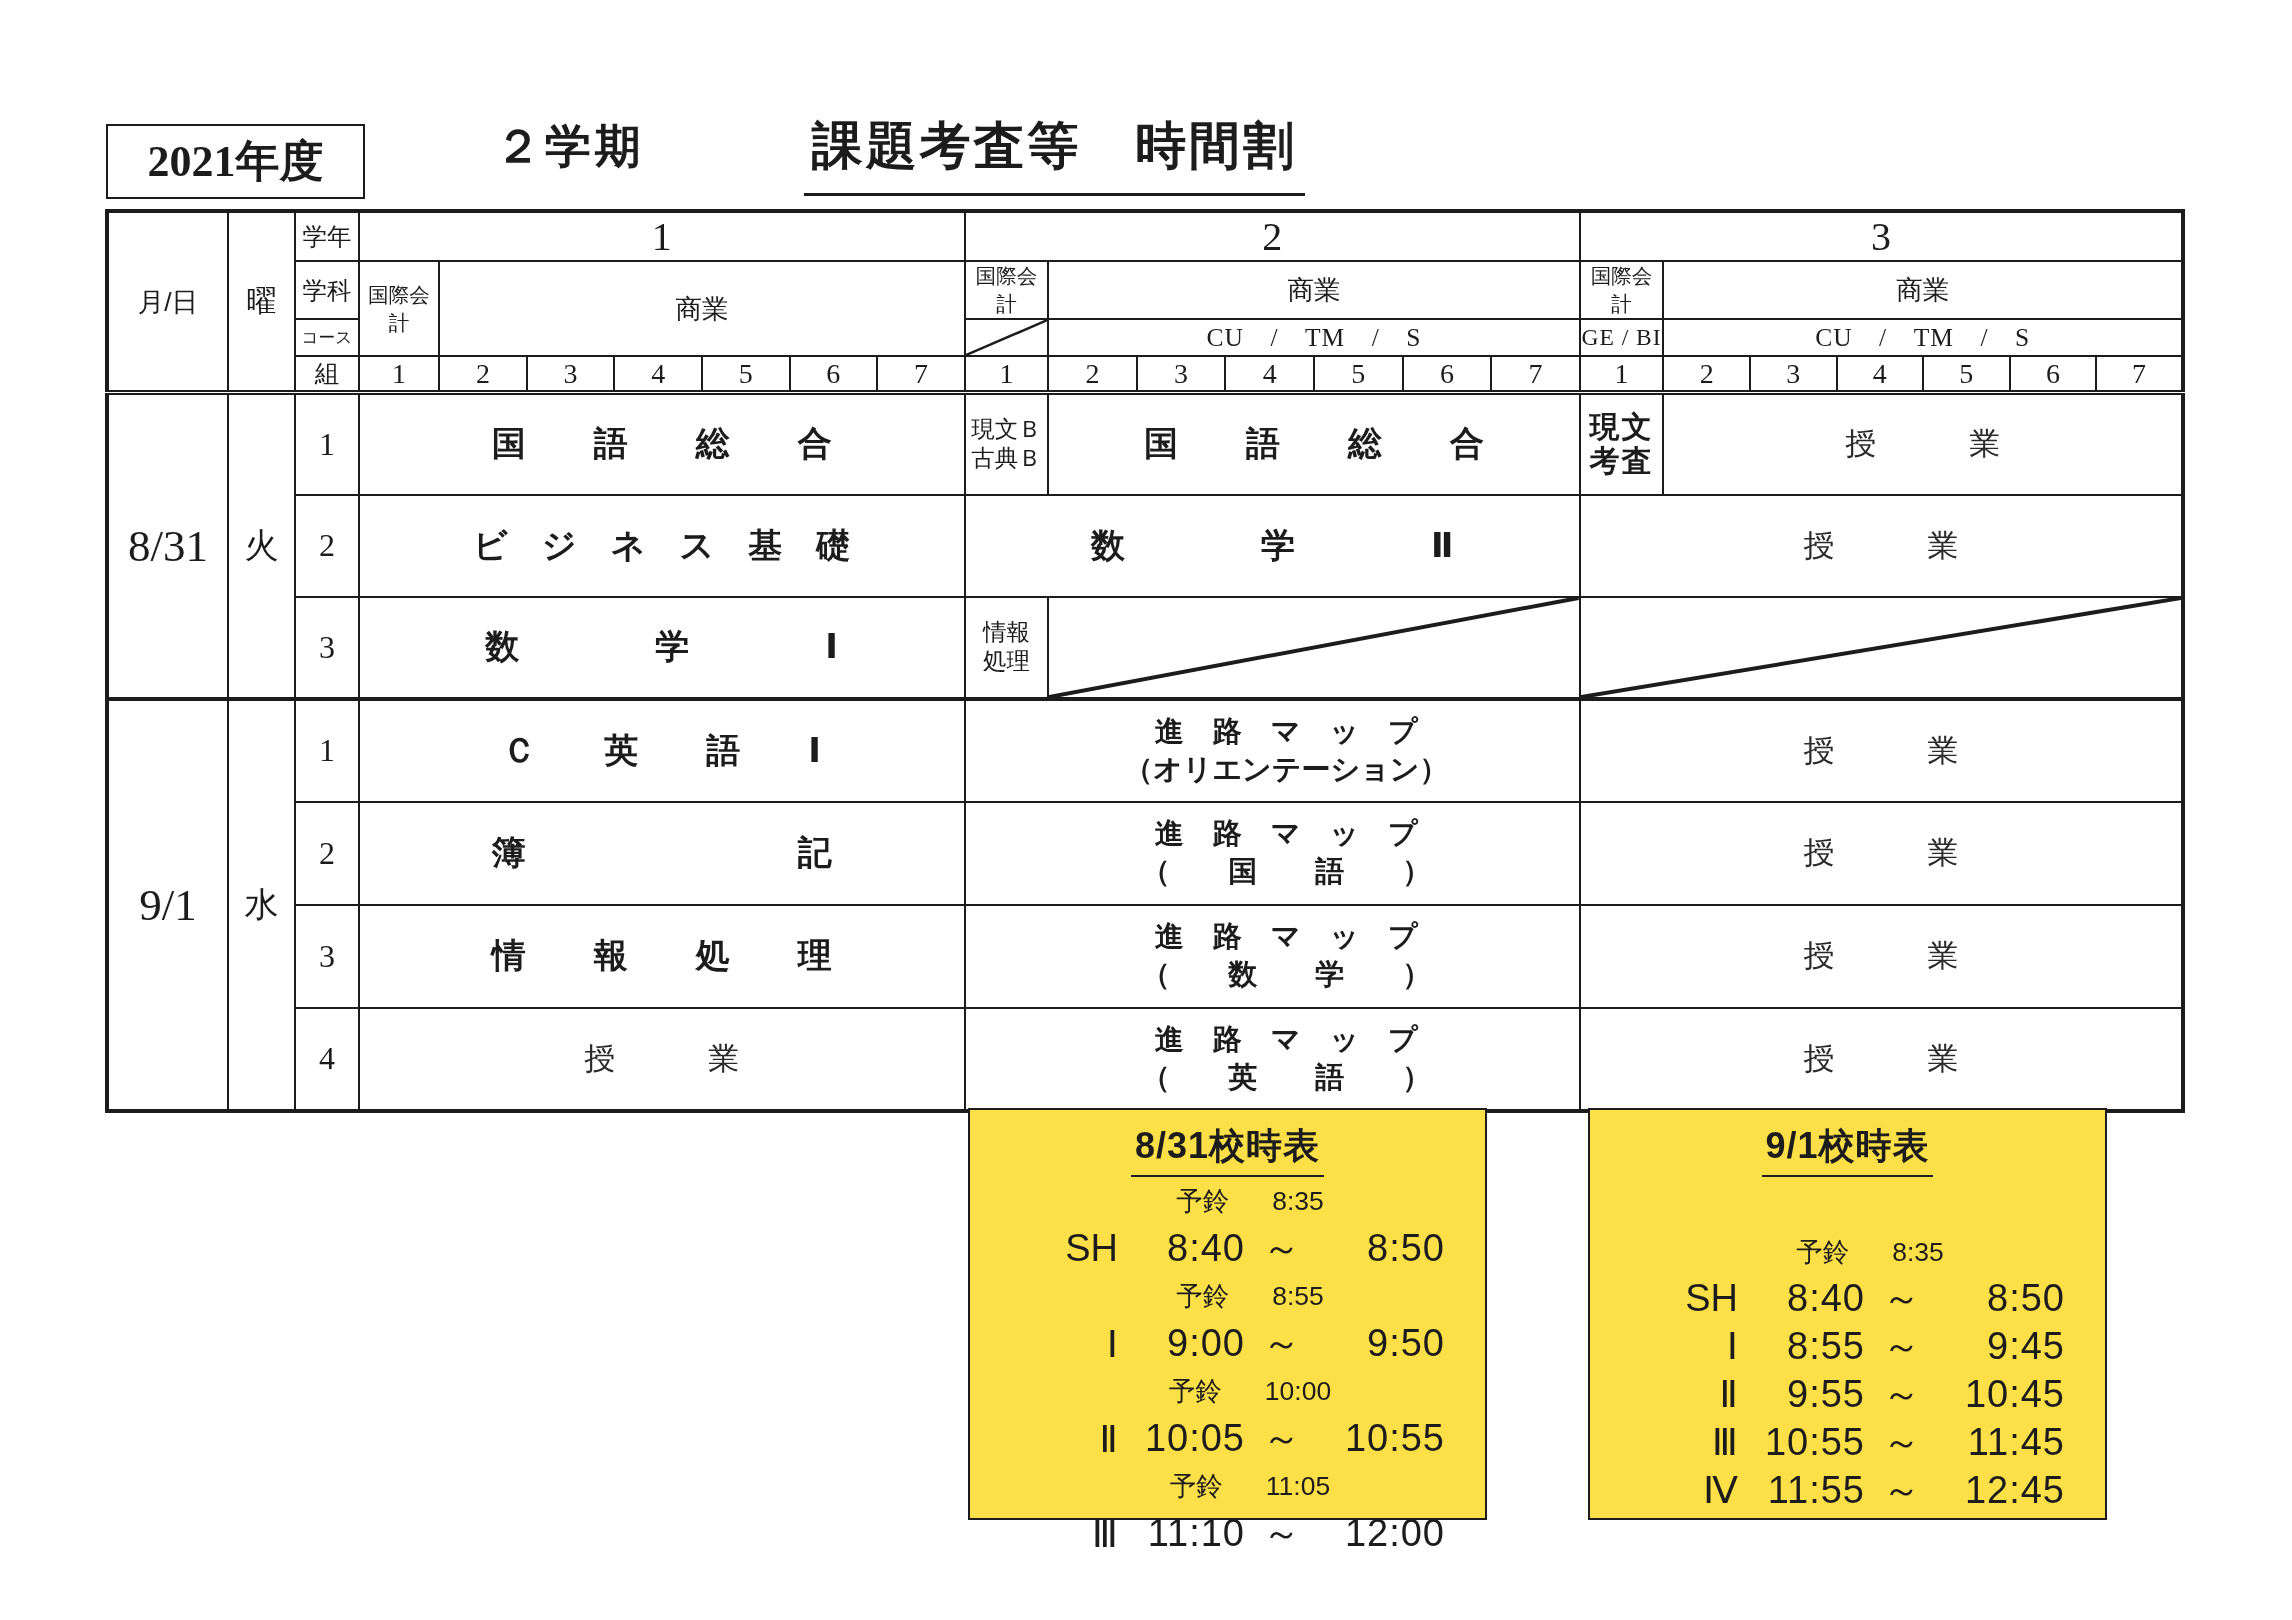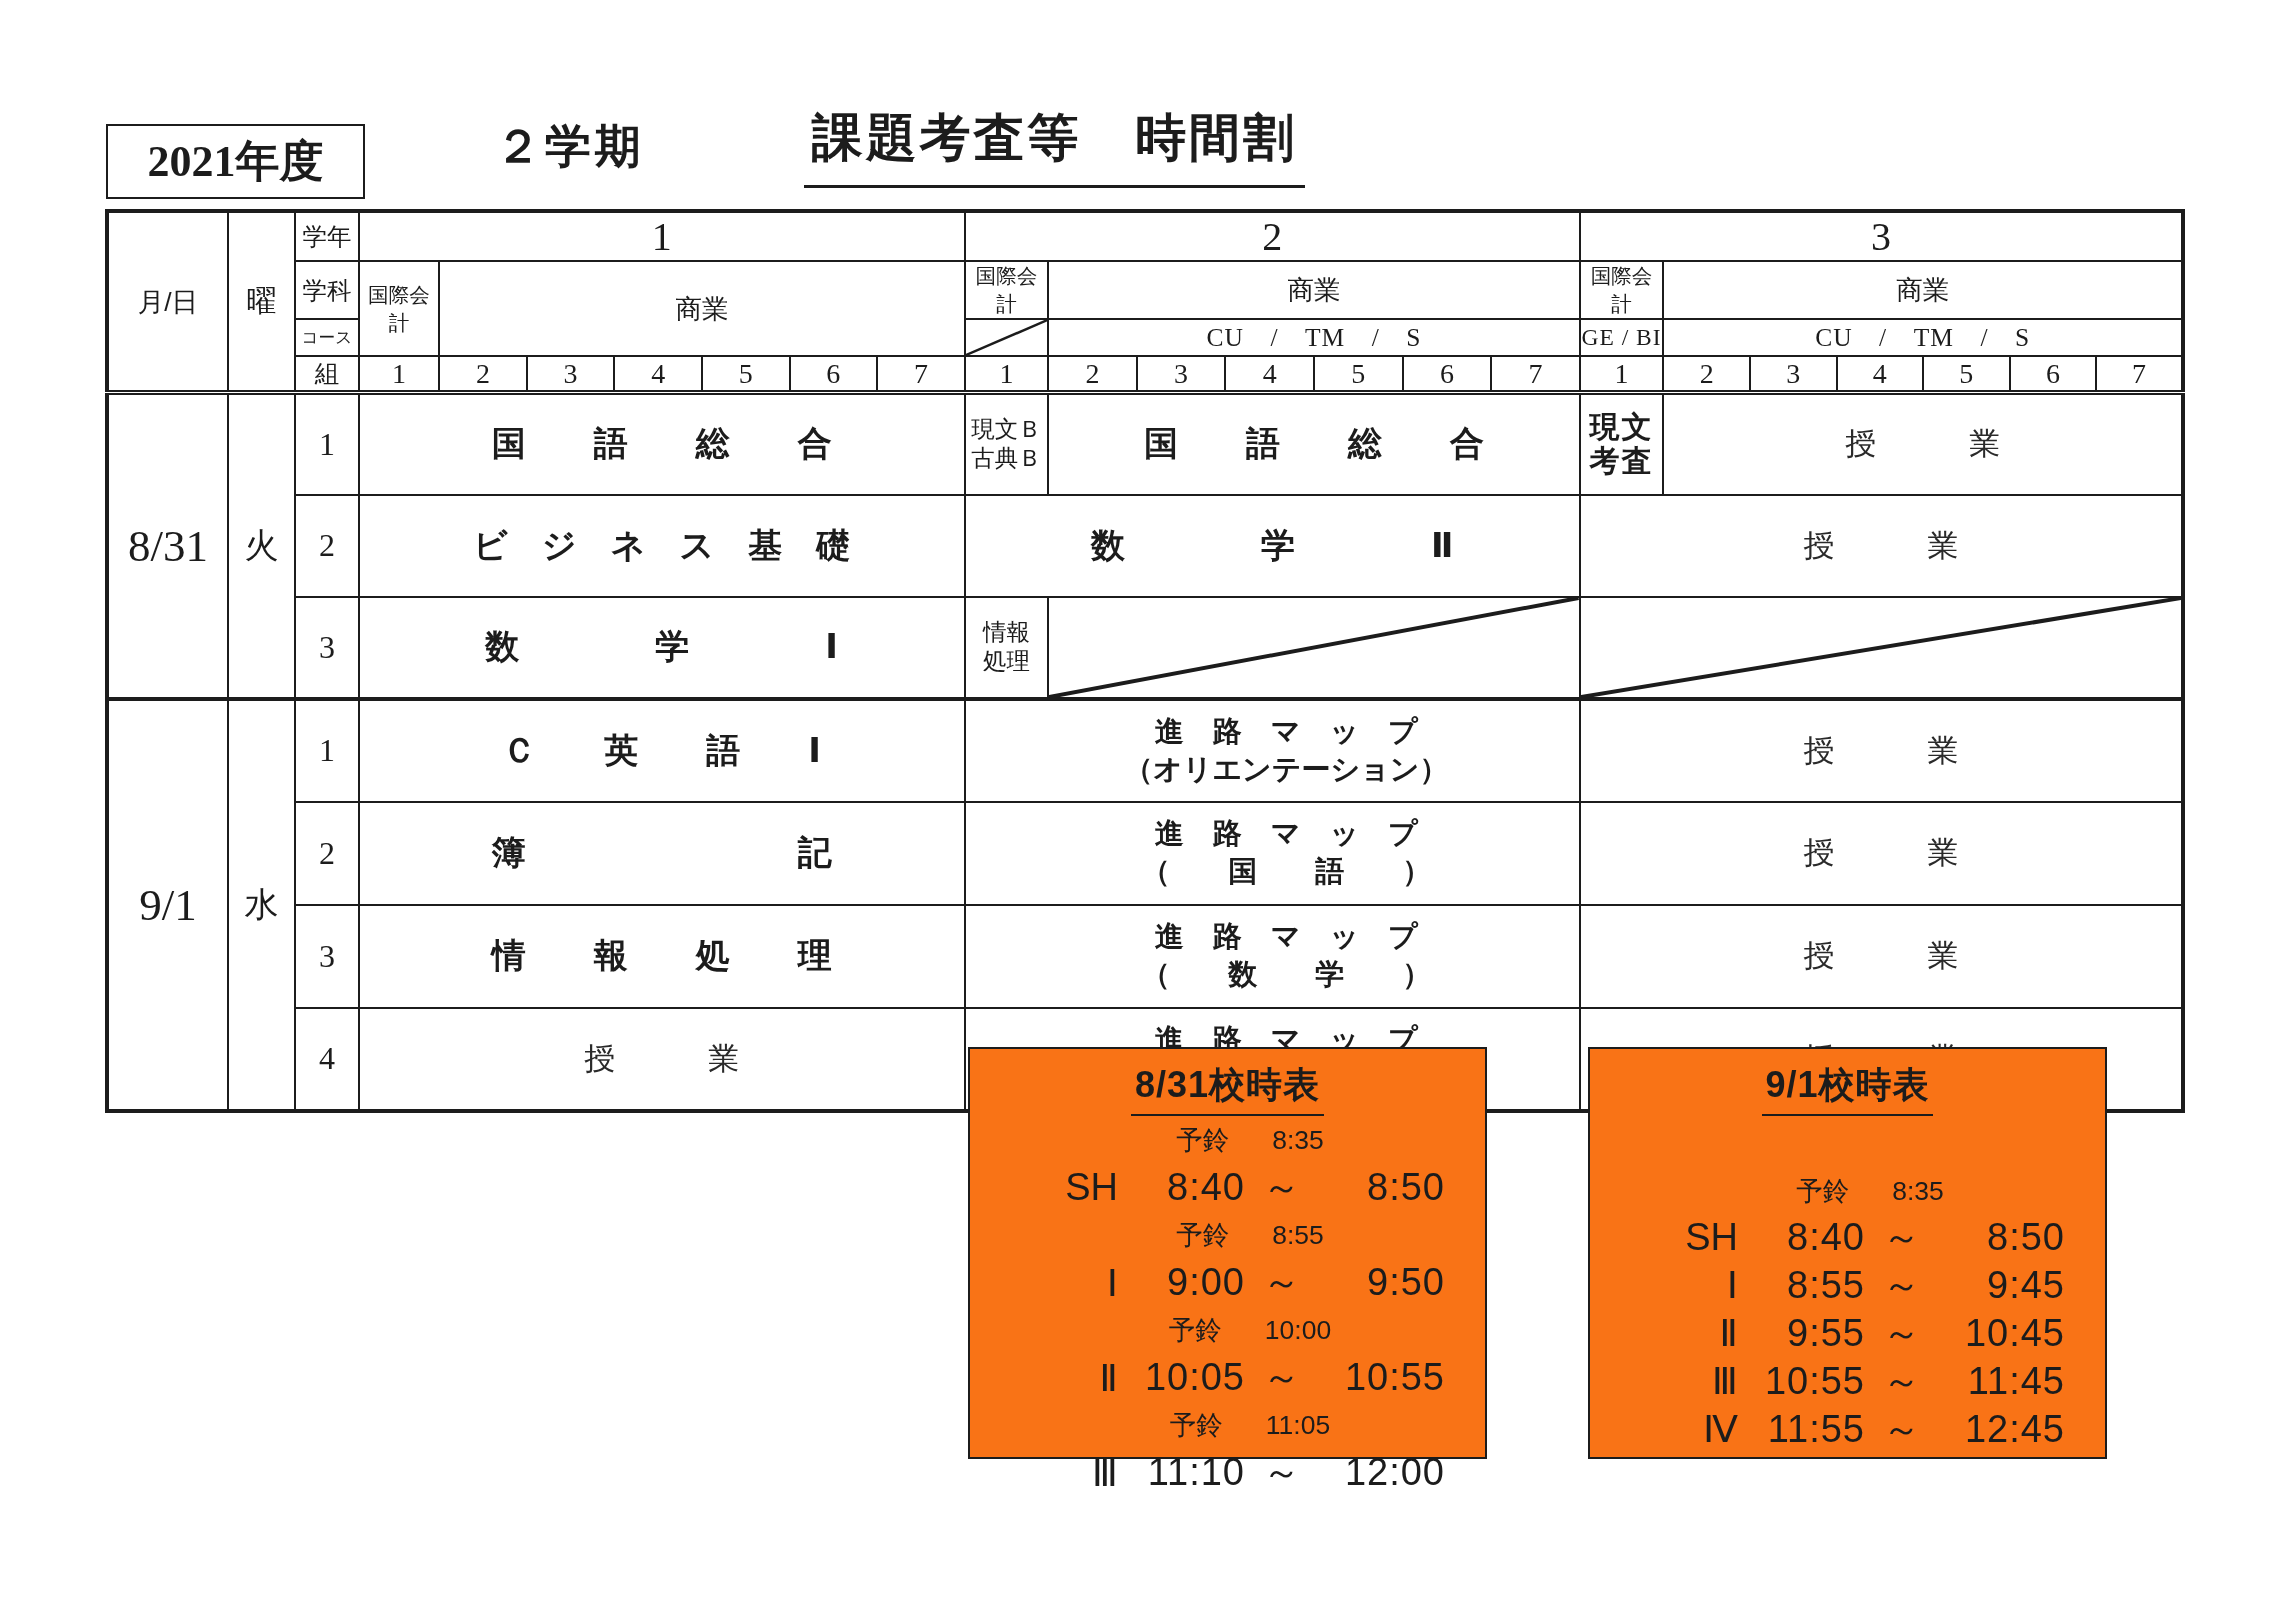--- a/index.html
+++ b/index.html
@@ -5,21 +5,21 @@
   html,body{margin:0;padding:0;}
   body{width:2293px;height:1620px;background:#ffffff;position:relative;
        font-family:"Liberation Sans","DejaVu Sans",sans-serif;color:#1c1c1c;}
 
   
   .year-box{position:absolute;left:106px;top:110px;width:255px;height:71px;
     border:2.9px solid #1c1c1c;display:flex;align-items:center;justify-content:center;
     font-family:"Liberation Serif","DejaVu Serif",serif;font-weight:bold;font-size:44px;margin-top:14px;}
   .term{position:absolute;left:495px;top:116px;
     font-family:"Liberation Serif","DejaVu Serif",serif;font-weight:bold;font-size:46px;letter-spacing:3.9px;}
-  .main-title{position:absolute;left:804px;top:104px;
+  .main-title{position:absolute;left:804px;top:112px;
     font-family:"Liberation Serif","DejaVu Serif",serif;font-weight:bold;font-size:51px;
     letter-spacing:2.9px;border-bottom:3.9px solid #1c1c1c;padding:0 7.8px 11.8px 7.8px;}
 
   
   table.tt{position:absolute;left:105px;top:209px;width:2080px;
     border-collapse:collapse;table-layout:fixed;border:4.9px solid #1c1c1c;}
   table.tt td{border:2px solid #1c1c1c;padding:0;text-align:center;vertical-align:middle;
     overflow:hidden;position:relative;}
   
   td.dL{border-left:5.9px double #1c1c1c;}
@@ -39,22 +39,22 @@
   .subj{font-weight:bold;font-size:34px;}
   .subj2 div{font-weight:bold;font-size:29px;line-height:1.3;padding-left:28px;}
   .lesson{font-family:"Liberation Serif","DejaVu Serif",serif;font-size:31px;color:#2a2a2a;}
   .sub-sm div{font-size:23.5px;line-height:1.25;}
   td.kenbun{border:4.9px solid #1c1c1c;}
   .kenbun div{font-weight:bold;font-size:30px;line-height:1.15;letter-spacing:2px;}
 
   svg.diag{position:absolute;left:0;top:0;width:100%;height:100%;display:block;}
 
   
-  .sched{position:absolute;top:1047px;width:519px;height:412px;border:2.9px solid #1c1c1c;
-    box-sizing:border-box;background:#f97316;}
+  .sched{position:absolute;top:1108px;width:519px;height:412px;border:2.9px solid #1c1c1c;
+    box-sizing:border-box;background:#fde047;}
   .sched1{left:968px;}
   .sched2{left:1588px;}
   .sched-title{display:table;margin:11.8px auto 3.9px auto;font-weight:bold;font-size:36px;
     letter-spacing:1px;border-bottom:2.9px solid #1c1c1c;padding:0 3.9px 3.9px 3.9px;}
   .sched2 .sched-rows{margin-top:55px;}
   .row-bell{display:flex;justify-content:center;align-items:center;gap:43px;
     font-size:26.5px;height:41px;padding-left:45px;}
   .row-period{display:grid;grid-template-columns:108px 127px 73px 127px;
     justify-content:center;align-items:center;font-size:38px;height:54px;}
   .sched2 .row-period{height:48px;}

